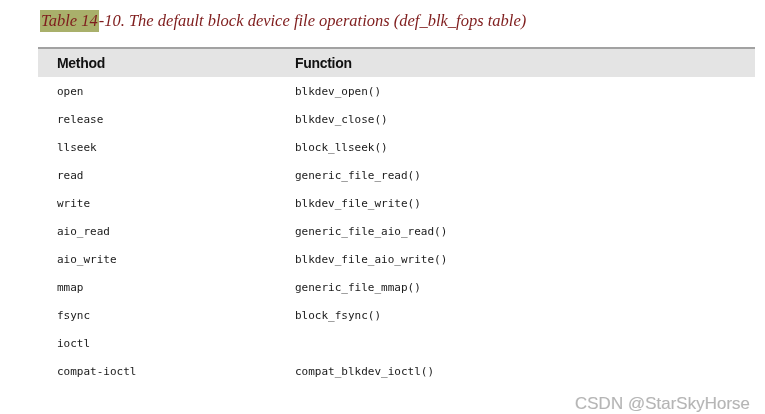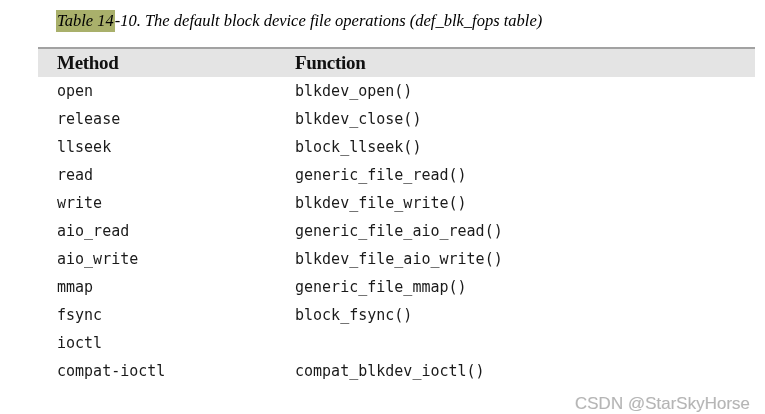--- a/index.html
+++ b/index.html
@@ -10,70 +10,70 @@
   .page {
     position: relative;
     width: 765px;
     height: 414px;
     background: #ffffff;
     overflow: hidden;
     font-family: "Liberation Sans", sans-serif;
   }
   .caption {
     position: absolute;
-    left: 56px;
+    left: 40px;
     top: 10px;
     margin: 0;
     font-family: "Liberation Serif", "DejaVu Serif", serif;
     font-style: italic;
     font-size: 16.5px;
     line-height: 22px;
-    color: #000000;
+    color: #7f1d1d;
     white-space: nowrap;
   }
   .caption .hl {
     background: var(--hl, #a9b06b);
     padding: 1px 1px 2px 1px;
   }
   .tbl {
     position: absolute;
     left: 38px;
     top: 47px;
     width: 717px;
   }
   .thead {
     display: flex;
     align-items: center;
     height: 28px;
     background: var(--head-bg, #e4e4e4);
     border-top: 2px solid var(--head-border, #a2a2a2);
-    font-family: Liberation Serif, serif;
+    font-family: Liberation Sans, sans-serif;
     font-weight: bold;
-    font-size: 19px;
+    font-size: 14px;
     letter-spacing: -0.3px;
     color: #111111;
   }
   .tbody { width: 100%; }
   .trow {
     display: flex;
     align-items: center;
     height: 28px;
     background: #ffffff;
   }
   .col1 {
     width: 238px;
     padding-left: 19px;
     flex: 0 0 auto;
   }
   .col2 {
     flex: 1 1 auto;
   }
   .td {
     font-family: "DejaVu Sans Mono", "Liberation Mono", monospace;
-    font-size: 15px;
+    font-size: 11px;
     color: var(--body-text, #1a1a1a);
     white-space: nowrap;
   }
   .watermark {
     position: absolute;
     right: 15px;
     bottom: 0;
     font-family: "Liberation Sans", sans-serif;
     font-size: 17px;
     color: var(--wm, #b5b5b5);

